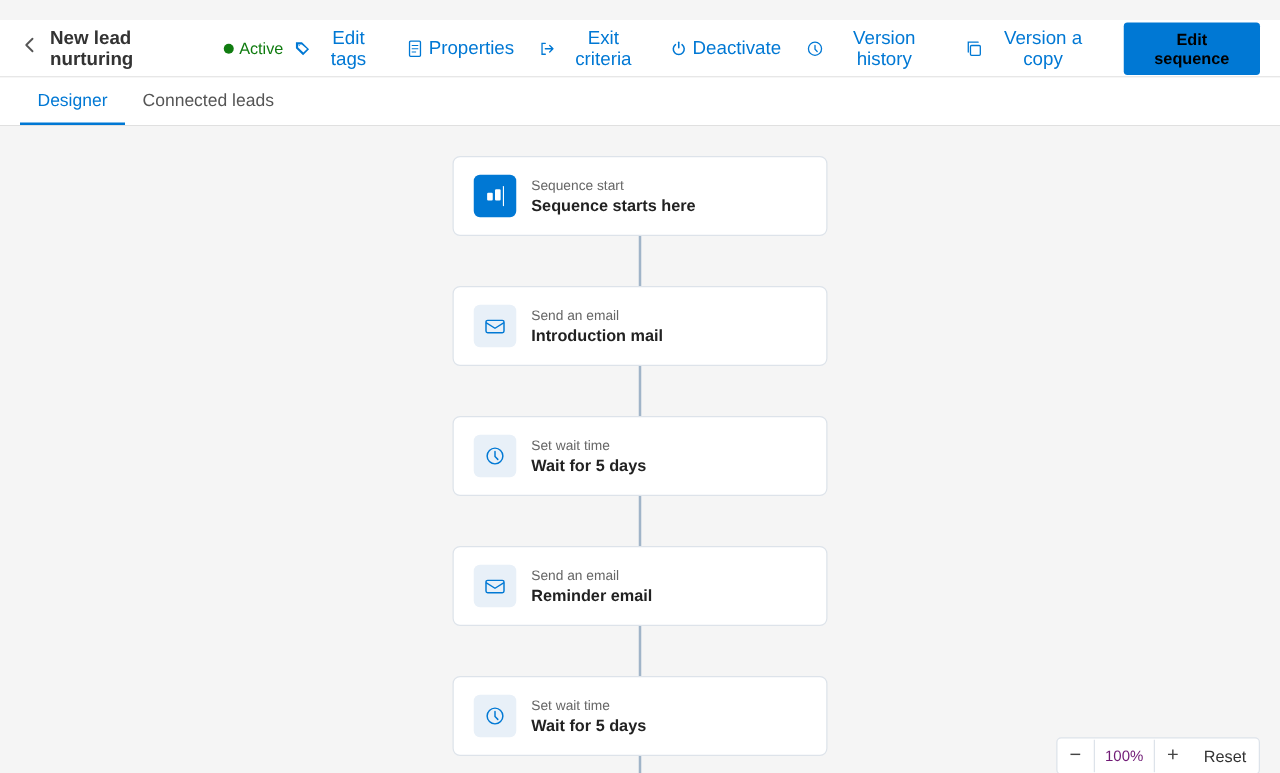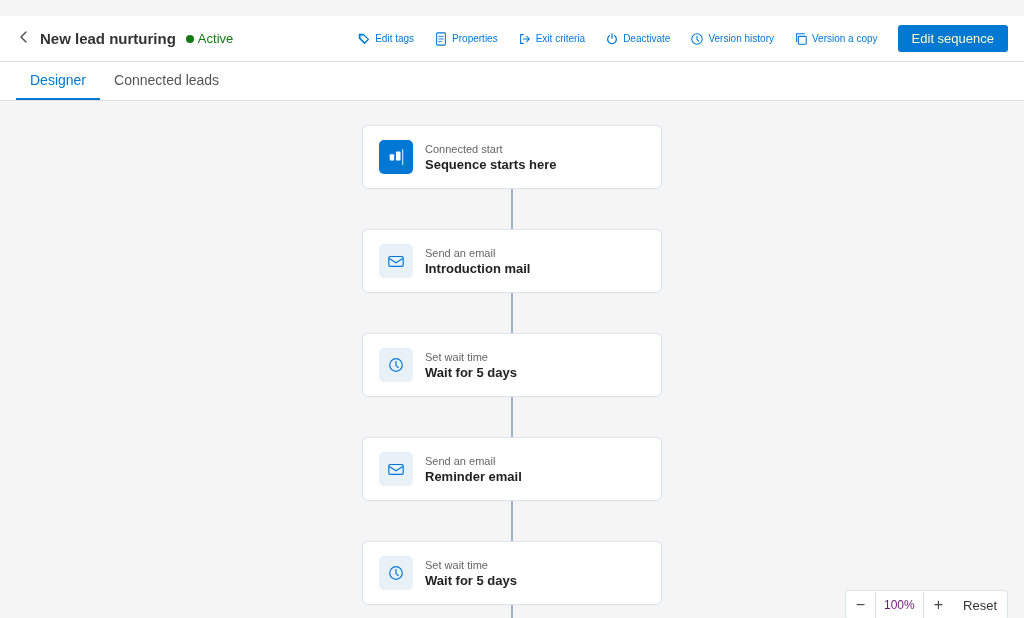--- a/index.html
+++ b/index.html
@@ -26,26 +26,26 @@
     }
     .active-dot {
       width: 8px; height: 8px; border-radius: 50%; background: #107c10;
     }
     .header-actions {
       display: flex; align-items: center; gap: 4px; margin-left: auto;
     }
     .header-action-btn {
       display: flex; align-items: center; gap: 4px;
       background: none; border: none; cursor: pointer;
-      color: #0078d4; font-size: 10px; padding: 4px 8px; border-radius: 3px;
+      color: #0078d4; font-size: 15px; padding: 4px 8px; border-radius: 3px;
     }
     .header-action-btn svg { flex-shrink: 0; }
     .edit-sequence-btn {
-      background: #0078d4; color: #fef9c3; border: none; border-radius: 3px;
-      padding: 6px 14px; font-size: 13px; font-weight: 400; cursor: pointer; margin-left: 8px;
+      background: #0078d4; color: #000000; border: none; border-radius: 3px;
+      padding: 6px 14px; font-size: 13px; font-weight: 700; cursor: pointer; margin-left: 8px;
     }
 
     
     .tabs {
       display: flex; background: #fff; border-bottom: 1px solid #e0e0e0;
       padding: 0 16px;
     }
     .tab {
       padding: 10px 14px; font-size: 14px; cursor: pointer; border-bottom: 2px solid transparent;
       color: #555;
@@ -204,21 +204,21 @@
 
     <div class="card">
       <div class="card-icon start">
         <svg width="18" height="18" viewBox="0 0 20 20" fill="white">
             <rect x="3" y="7" width="5" height="7" rx="1"></rect>
             <rect x="10" y="4" width="5" height="10" rx="1"></rect>
             <rect x="17" y="1" width="1" height="18" rx="0.5"></rect>
           </svg>
       </div>
       <div class="card-content">
-        <div class="card-label">Connected start</div>
+        <div class="card-label">Sequence start</div>
         <div class="card-title">Sequence starts here</div>
       </div>
     </div>
 
     <div class="connector"></div>
 
     <div class="card">
       <div class="card-icon email">
         <svg width="18" height="18" viewBox="0 0 20 20" fill="none">
             <rect x="2" y="5" width="16" height="11" rx="1.5" stroke="#0078d4" stroke-width="1.3" fill="#e8f0f8"></rect>

